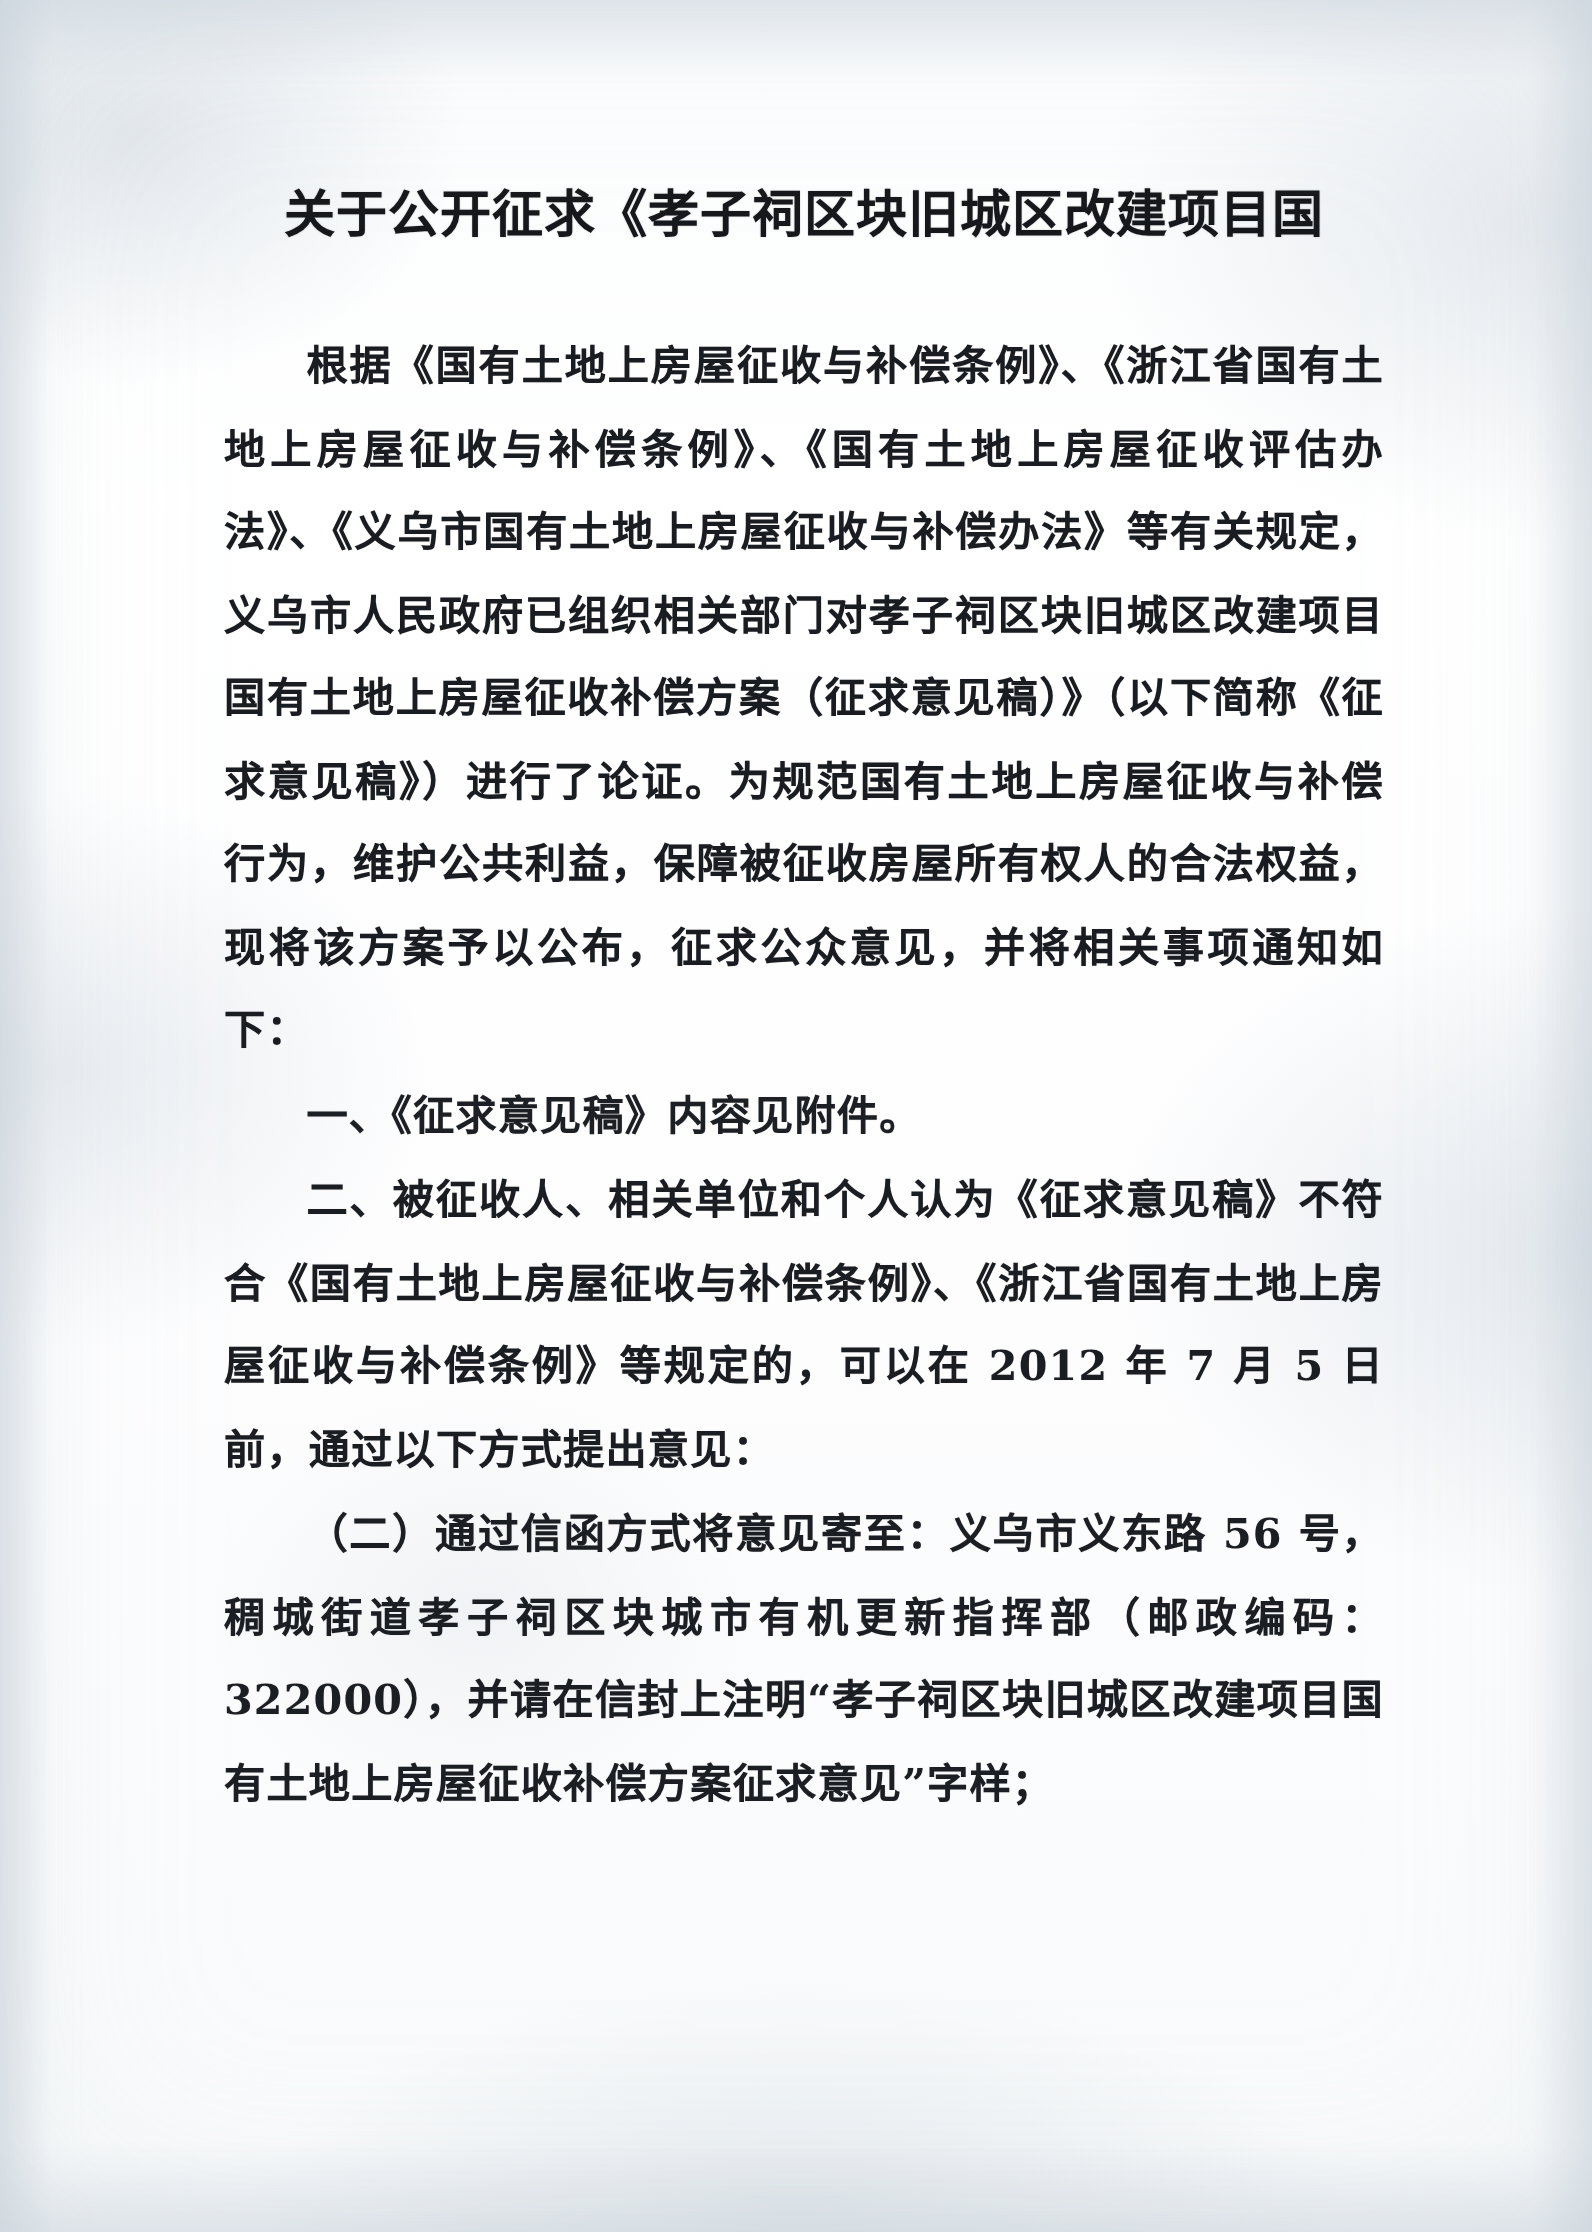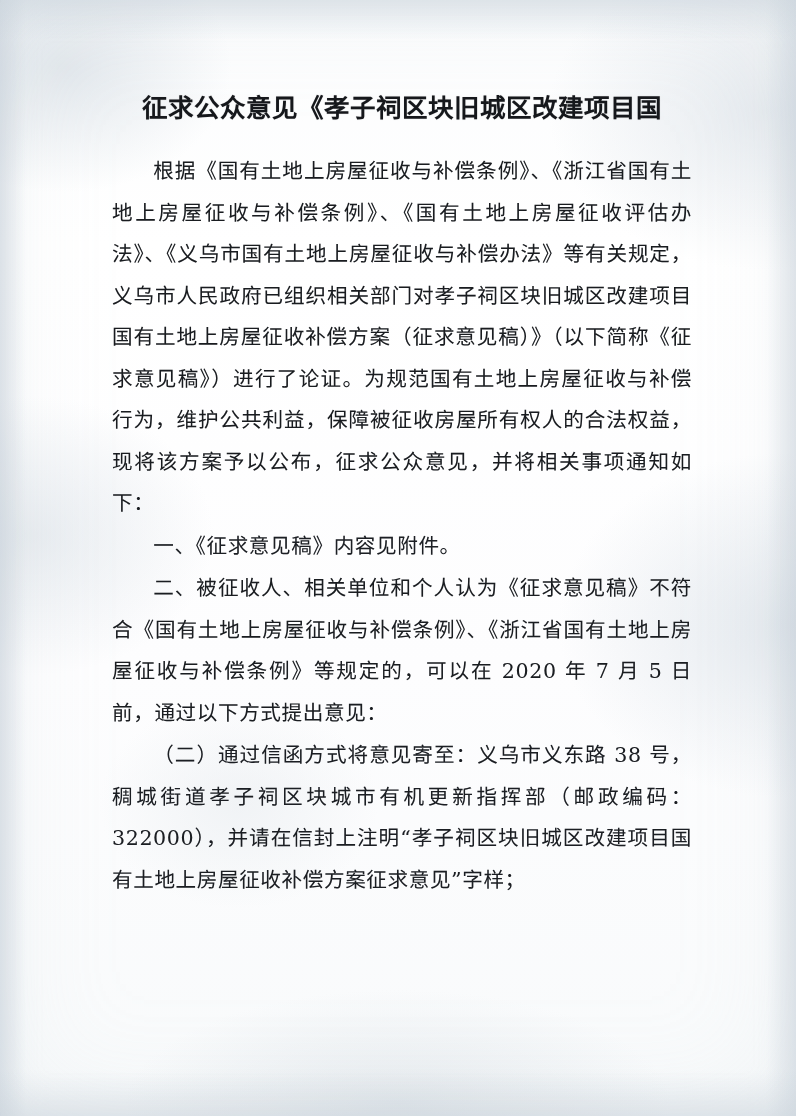--- a/index.html
+++ b/index.html
@@ -63,21 +63,22 @@
     text-shadow: 0 0 1px rgba(0,0,0,0.22);
   }
   h1.doc-title .ln {
     display: block;
   }
   h1.doc-title .ln2 {
     letter-spacing: 1.2px;
   }
 
   .body-text {
-    margin-top: 22px;
+    margin-top: 34px;
+    font-weight: bold;
   }
 
   p.para {
     margin: 0 0 1px 0;
     font-size: 20.6px;
     line-height: 41.5px;
     color: #1b1e22;
     text-align: justify;
     text-justify: inter-ideograph;
     text-indent: 2em;
@@ -129,28 +130,28 @@
 </style>
 </head>
 <body>
 
 <div class="page">
   <div class="streaks"></div>
 
   <div class="content">
 
     <h1 class="doc-title">
-      <span class="ln ln1">征求公众意见《孝子祠区块旧城区改建项目国</span>
+      <span class="ln ln1">关于公开征求《孝子祠区块旧城区改建项目国</span>
     </h1>
 
     <div class="body-text">
       <p class="para">根据《国有土地上房屋征收与补偿条例》、《浙江省国有土地上房屋征收与补偿条例》、《国有土地上房屋征收评估办法》、《义乌市国有土地上房屋征收与补偿办法》等有关规定，义乌市人民政府已组织相关部门对孝子祠区块旧城区改建项目国有土地上房屋征收补偿方案（征求意见稿）》（以下简称《征求意见稿》）进行了论证。为规范国有土地上房屋征收与补偿行为，维护公共利益，保障被征收房屋所有权人的合法权益，现将该方案予以公布，征求公众意见，并将相关事项通知如下：</p>
       <p class="para">一、《征求意见稿》内容见附件。</p>
-      <p class="para">二、被征收人、相关单位和个人认为《征求意见稿》不符合《国有土地上房屋征收与补偿条例》、《浙江省国有土地上房屋征收与补偿条例》等规定的，可以在 2020 年 7 月 5 日前，通过以下方式提出意见：</p>
-      <p class="para">（二）通过信函方式将意见寄至：义乌市义东路 38 号，稠城街道孝子祠区块城市有机更新指挥部（邮政编码：322000），并请在信封上注明“孝子祠区块旧城区改建项目国有土地上房屋征收补偿方案征求意见”字样；</p>
+      <p class="para">二、被征收人、相关单位和个人认为《征求意见稿》不符合《国有土地上房屋征收与补偿条例》、《浙江省国有土地上房屋征收与补偿条例》等规定的，可以在 2012 年 7 月 5 日前，通过以下方式提出意见：</p>
+      <p class="para">（二）通过信函方式将意见寄至：义乌市义东路 56 号，稠城街道孝子祠区块城市有机更新指挥部（邮政编码：322000），并请在信封上注明“孝子祠区块旧城区改建项目国有土地上房屋征收补偿方案征求意见”字样；</p>
     </div>
 
   </div>
 
   <div class="vignette"></div>
   <div class="edge-left"></div>
   <div class="edge-right"></div>
   <div class="edge-top"></div>
   <div class="edge-bottom"></div>
 </div>

